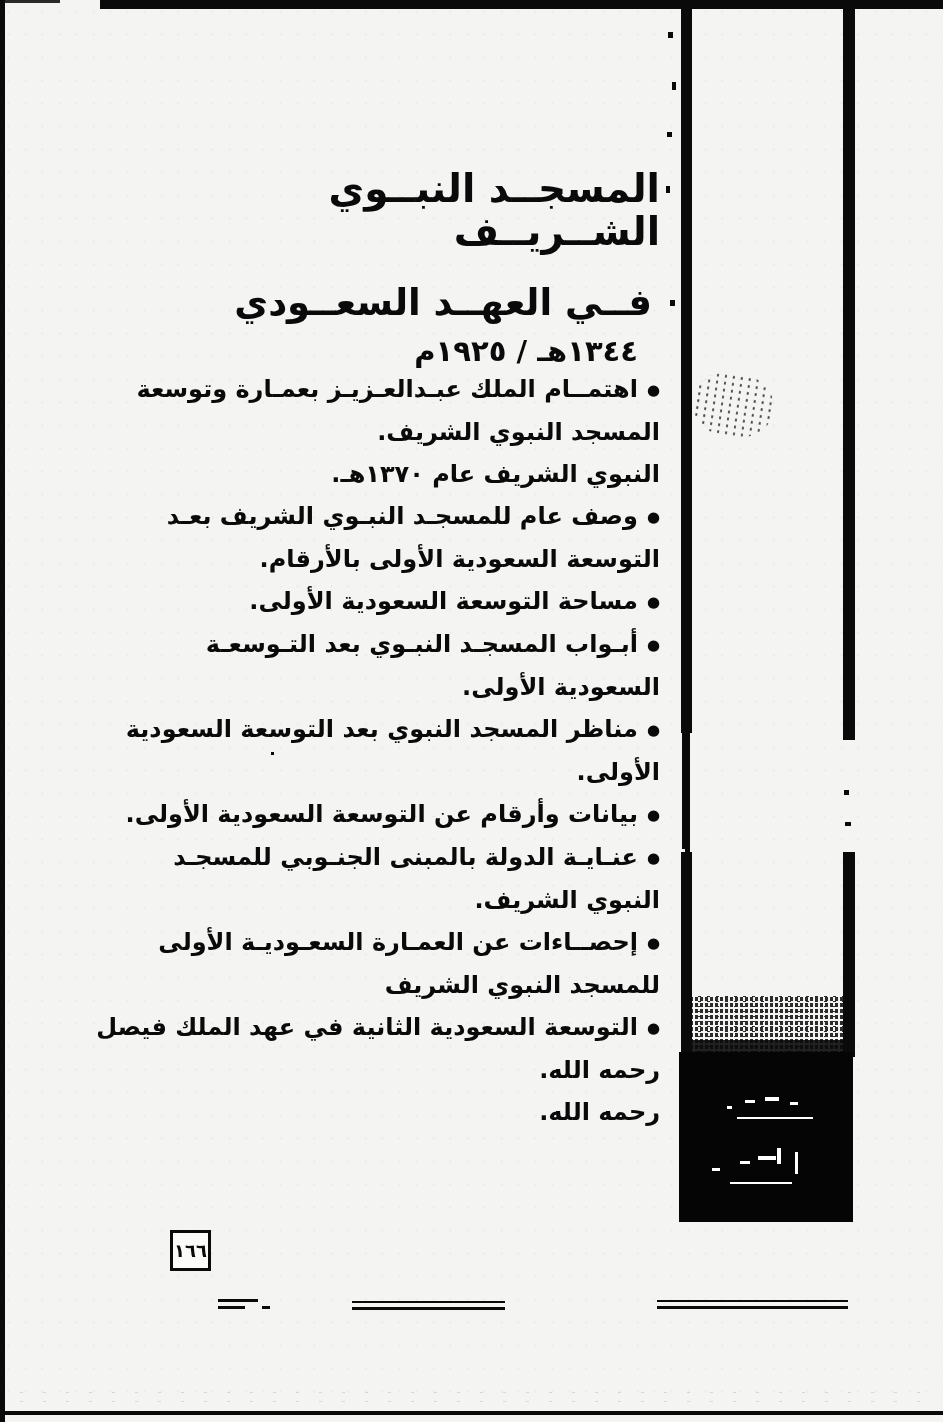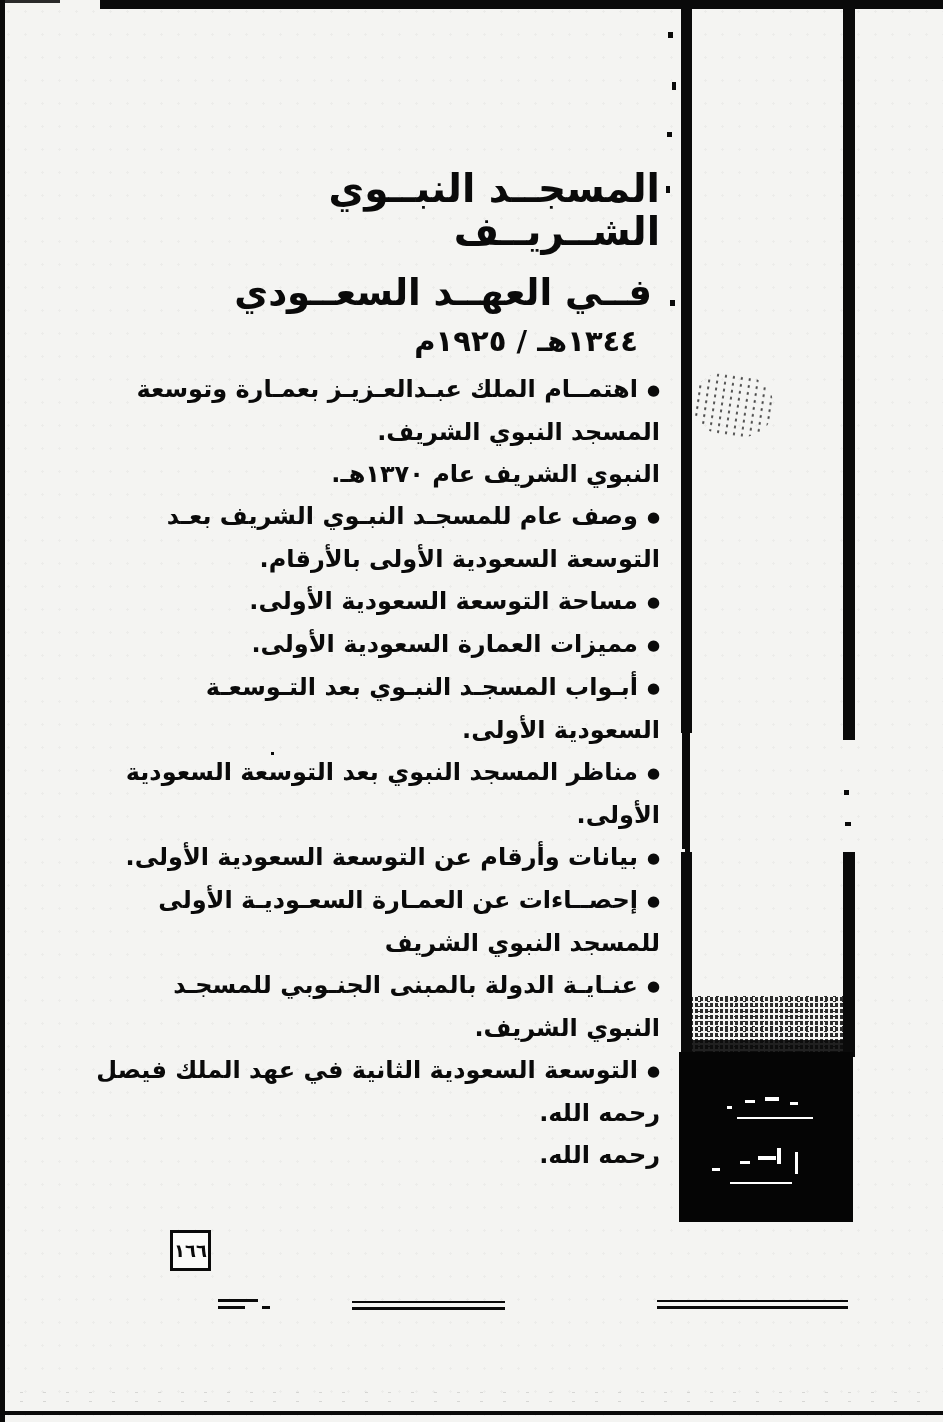--- a/index.html
+++ b/index.html
@@ -30,21 +30,21 @@
   .noise-patch{left:694px;top:374px;width:78px;height:62px;
     background-image:radial-gradient(#0a0a0a 1.2px, transparent 1.4px);
     background-size:8px 7px;opacity:.75;transform:rotate(8deg);border-radius:40%;}
   .noise-light{left:10px;top:1388px;width:920px;height:22px;
     background-image:radial-gradient(#bdbdbb 1.3px, transparent 1.5px);
     background-size:23px 9px;opacity:.55;}
   .speck{position:absolute;background:#0a0a0a;}
   .wmark{position:absolute;background:#ffffff;}
   
   .title-block{left:133px;top:168px;width:527px;direction:rtl;text-align:right;font-weight:bold;}
-  .title-line-1{font-size:39px;line-height:1.1;margin:0 0 19px 0;letter-spacing:0;}
+  .title-line-1{font-size:39px;line-height:1.1;margin:0 0 29px 0;letter-spacing:0;}
   .title-line-2{font-size:37px;line-height:1.1;margin:0 8px 13px 0;}
   .title-line-3{font-size:29px;line-height:1.1;margin:4px 22px 0 0;}
   .topics-list{left:128px;top:368px;width:532px;direction:rtl;font-weight:bold;font-size:24px;line-height:42px;}
   .b-line{text-align:right;white-space:nowrap;}
   .dot{display:inline-block;font-size:15px;vertical-align:2px;margin-left:9px;}
   
   .page-number-box{left:170px;top:1230px;width:41px;height:41px;border:3px solid #0a0a0a;
     box-sizing:border-box;display:flex;align-items:center;justify-content:center;
     font-size:18px;font-weight:bold;background:#fbfbf9;}
   .rule-double{box-sizing:border-box;height:9px;border-top:2px solid #0a0a0a;border-bottom:3px solid #0a0a0a;}
@@ -112,40 +112,37 @@
         <div class="b-line">النبوي الشريف عام ١٣٧٠هـ.</div>
       </div>
       <div class="item">
         <div class="b-line"><span class="dot">●</span><span>وصف عام للمسجـد النبـوي الشريف بعـد</span></div>
         <div class="b-line">التوسعة السعودية الأولى بالأرقام.</div>
       </div>
       <div class="item">
         <div class="b-line"><span class="dot">●</span><span>مساحة التوسعة السعودية الأولى.</span></div>
       </div>
       <div class="item">
-        <div class="b-line"><span class="dot">●</span><span>مميزات العمارة السعودية الأولى.</span></div>
-      </div>
-      <div class="item">
         <div class="b-line"><span class="dot">●</span><span>أبـواب المسجـد النبـوي بعد التـوسعـة</span></div>
         <div class="b-line">السعودية الأولى.</div>
       </div>
       <div class="item">
         <div class="b-line"><span class="dot">●</span><span>مناظر المسجد النبوي بعد التوسعة السعودية</span></div>
         <div class="b-line">الأولى.</div>
       </div>
       <div class="item">
         <div class="b-line"><span class="dot">●</span><span>بيانات وأرقام عن التوسعة السعودية الأولى.</span></div>
       </div>
       <div class="item">
+        <div class="b-line"><span class="dot">●</span><span>عنـايـة الدولة بالمبنى الجنـوبي للمسجـد</span></div>
+        <div class="b-line">النبوي الشريف.</div>
+      </div>
+      <div class="item">
         <div class="b-line"><span class="dot">●</span><span>إحصــاءات عن العمـارة السعـوديـة الأولى</span></div>
         <div class="b-line">للمسجد النبوي الشريف</div>
-      </div>
-      <div class="item">
-        <div class="b-line"><span class="dot">●</span><span>عنـايـة الدولة بالمبنى الجنـوبي للمسجـد</span></div>
-        <div class="b-line">النبوي الشريف.</div>
       </div>
       <div class="item">
         <div class="b-line"><span class="dot">●</span><span>التوسعة السعودية الثانية في عهد الملك فيصل</span></div>
         <div class="b-line">رحمه الله.</div>
       </div>
       <div class="item">
         <div class="b-line">رحمه الله.</div>
       </div>
     </div>
 

